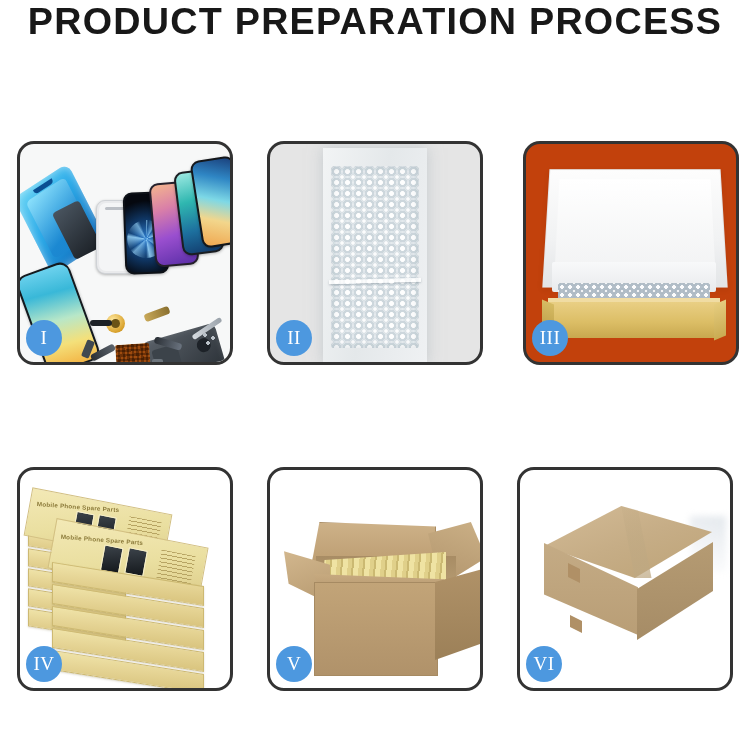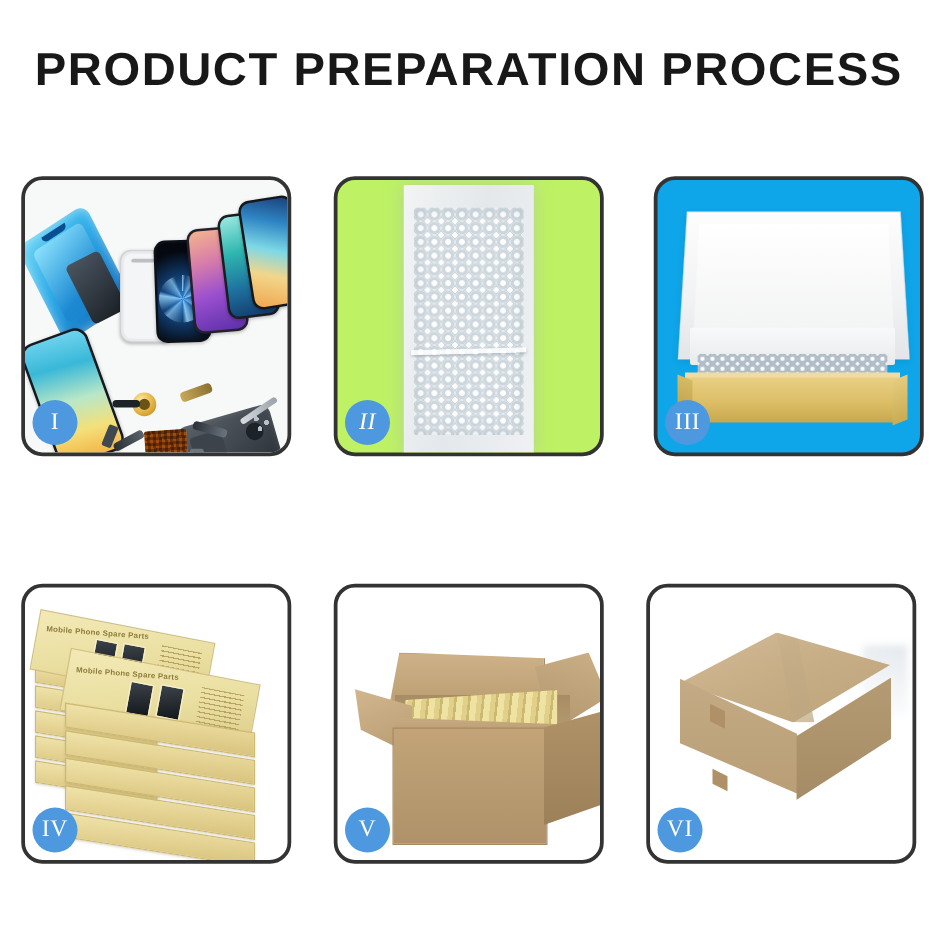--- a/index.html
+++ b/index.html
@@ -11,21 +11,20 @@
     width: 750px;
     height: 750px;
     font-family: "Liberation Sans", sans-serif;
     overflow: hidden;
     position: relative;
   }
 
   
   .header {
     width: 750px;
-    padding-top: 34px;
     text-align: center;
   }
   .title {
     font-family: "Liberation Sans", sans-serif;
     font-size: 37px;
     font-weight: bold;
     letter-spacing: 1.2px;
     color: #181818;
     line-height: 44px;
     white-space: nowrap;
@@ -251,21 +250,21 @@
   }
   .p1 .screws{
     position:absolute;right:10px;bottom:16px;width:18px;height:14px;
     background:
       radial-gradient(circle at 3px 3px,#b9c0c7 0 2px,transparent 2px),
       radial-gradient(circle at 11px 6px,#b9c0c7 0 2px,transparent 2px),
       radial-gradient(circle at 6px 11px,#b9c0c7 0 2px,transparent 2px);
   }
 
   
-  .p2 { background:#bef264;font-style:italic; }
+  .p2 { background:#e5e5e5; }
   .p2 .wrapsheet{
     position:absolute;left:50%;top:4px;transform:translateX(-50%);
     width:104px;height:216px;
     background:linear-gradient(100deg,#f2f4f5 0%,#e4e8ea 48%,#eff1f3 100%);
     box-shadow:0 0 14px rgba(170,180,188,.55);
   }
   .p2 .bubbles{
     position:absolute;left:50%;top:22px;transform:translateX(-50%);
     width:88px;height:182px;
     background:
@@ -275,21 +274,21 @@
     border-radius:2px;
     box-shadow:inset 0 0 10px rgba(150,162,172,.35);
   }
   .p2 .seam{
     position:absolute;left:50%;top:135px;transform:translateX(-50%) rotate(-1.5deg);
     width:92px;height:4px;background:rgba(255,255,255,.8);
     box-shadow:0 1px 2px rgba(130,142,152,.5);
   }
 
   
-  .p3 { background:#0ea5e9;margin-left:12px; }
+  .p3 { background:#c2410c;margin-left:12px; }
   .p3 .lid{
     position:absolute;left:20px;top:22px;width:176px;height:118px;
     background:linear-gradient(180deg,#fdfdfd 0%,#f1f2f3 62%,#e3e5e7 100%);
     border:1px solid #e4e6e8;
     transform: perspective(260px) rotateX(10deg);
     box-shadow:0 2px 6px rgba(0,0,0,.07);
   }
   .p3 .lid::after{
     content:"";position:absolute;left:10px;top:10px;right:10px;bottom:0;
     background:linear-gradient(180deg,#ffffff,#f0f1f2);

